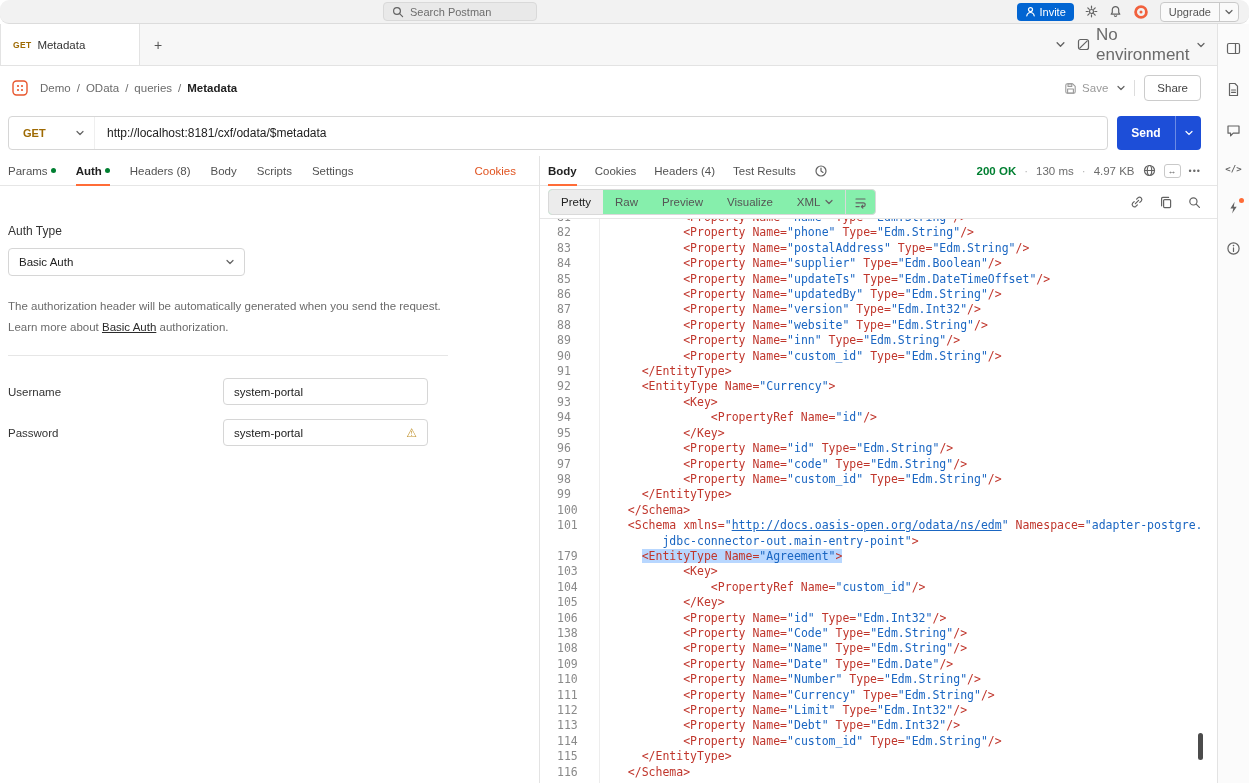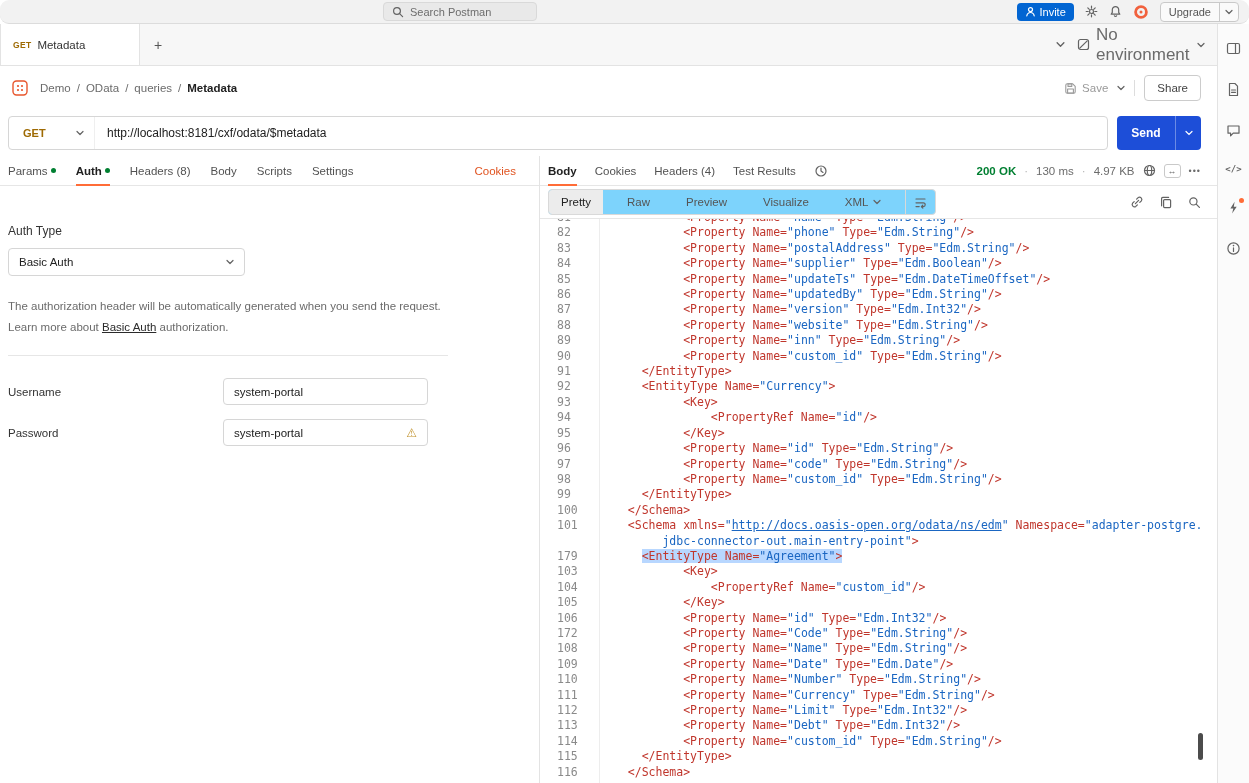--- a/index.html
+++ b/index.html
@@ -79,21 +79,21 @@
 
   
   .resp-header { height:30px; display:flex; align-items:center; padding:0 16px 0 8px; gap:18px; border-bottom:1px solid #e6e6e6; font-size:11.5px; color:#525252; }
   .resp-meta { margin-left:auto; display:flex; align-items:center; gap:8px; font-size:11.5px; color:#6b6b6b; }
   .status-ok { color:#007f31; font-weight:600; }
   .metadot { color:#b5b5b5; }
   .resize-box { border:1px solid #c9c9c9; border-radius:3px; font-size:9px; padding:0 3px; line-height:12px; color:#6b6b6b; }
   .more-dots { font-size:9px; letter-spacing:1px; color:#6b6b6b; }
 
   .resp-toolbar { height:33px; display:flex; align-items:center; padding:0 16px 0 8px; border-bottom:1px solid #e6e6e6; }
-  .view-group { display:flex; align-items:stretch; border:1px solid #d9d9d9; border-radius:4px; height:26px; overflow:hidden; font-size:11.5px; color:#555; background:#7dd3fc;gap:12px; }
+  .view-group { display:flex; align-items:stretch; border:1px solid #d9d9d9; border-radius:4px; height:26px; overflow:hidden; font-size:11.5px; color:#555; background:#86efac; }
   .view-item { padding:0 12px; display:flex; align-items:center; gap:5px; cursor:pointer; }
   .view-item.active { background:#ececec; color:#212121; }
   .wrap-item { border-left:1px solid #d9d9d9; padding:0 8px; display:flex; align-items:center; }
   .toolbar-right { margin-left:auto; display:flex; align-items:center; gap:15px; }
 
   
   .code-area { flex:1; overflow:hidden; position:relative; font-family:"DejaVu Sans Mono", monospace; }
   .gutter-line { position:absolute; left:59px; top:0; bottom:0; width:1px; background:#ededed; }
   .code-scroll { margin-top:-9px; }
   .crow { display:flex; line-height:15.4px; font-size:11.5px; }
@@ -471,21 +471,21 @@
               </div>
               <div class="crow">
                 <div class="ln">105</div>
                 <div class="ct"><span>           </span><span class="tt">&lt;/Key&gt;</span></div>
               </div>
               <div class="crow">
                 <div class="ln">106</div>
                 <div class="ct"><span>           </span><span class="tt">&lt;Property Name=</span><span class="tv">"id"</span><span class="tt"> Type=</span><span class="tv">"Edm.Int32"</span><span class="tt">/&gt;</span></div>
               </div>
               <div class="crow">
-                <div class="ln">172</div>
+                <div class="ln">138</div>
                 <div class="ct"><span>           </span><span class="tt">&lt;Property Name=</span><span class="tv">"Code"</span><span class="tt"> Type=</span><span class="tv">"Edm.String"</span><span class="tt">/&gt;</span></div>
               </div>
               <div class="crow">
                 <div class="ln">108</div>
                 <div class="ct"><span>           </span><span class="tt">&lt;Property Name=</span><span class="tv">"Name"</span><span class="tt"> Type=</span><span class="tv">"Edm.String"</span><span class="tt">/&gt;</span></div>
               </div>
               <div class="crow">
                 <div class="ln">109</div>
                 <div class="ct"><span>           </span><span class="tt">&lt;Property Name=</span><span class="tv">"Date"</span><span class="tt"> Type=</span><span class="tv">"Edm.Date"</span><span class="tt">/&gt;</span></div>
               </div>

